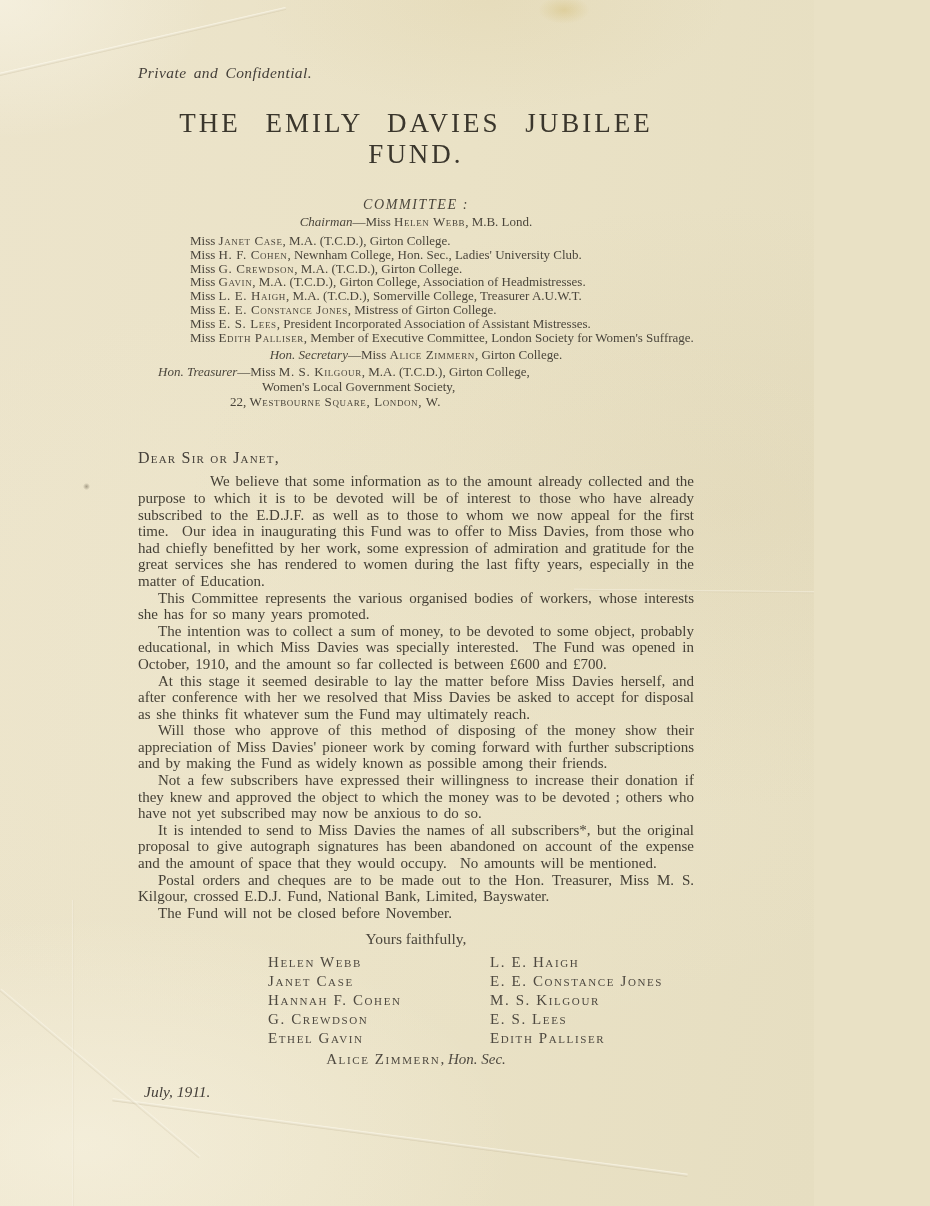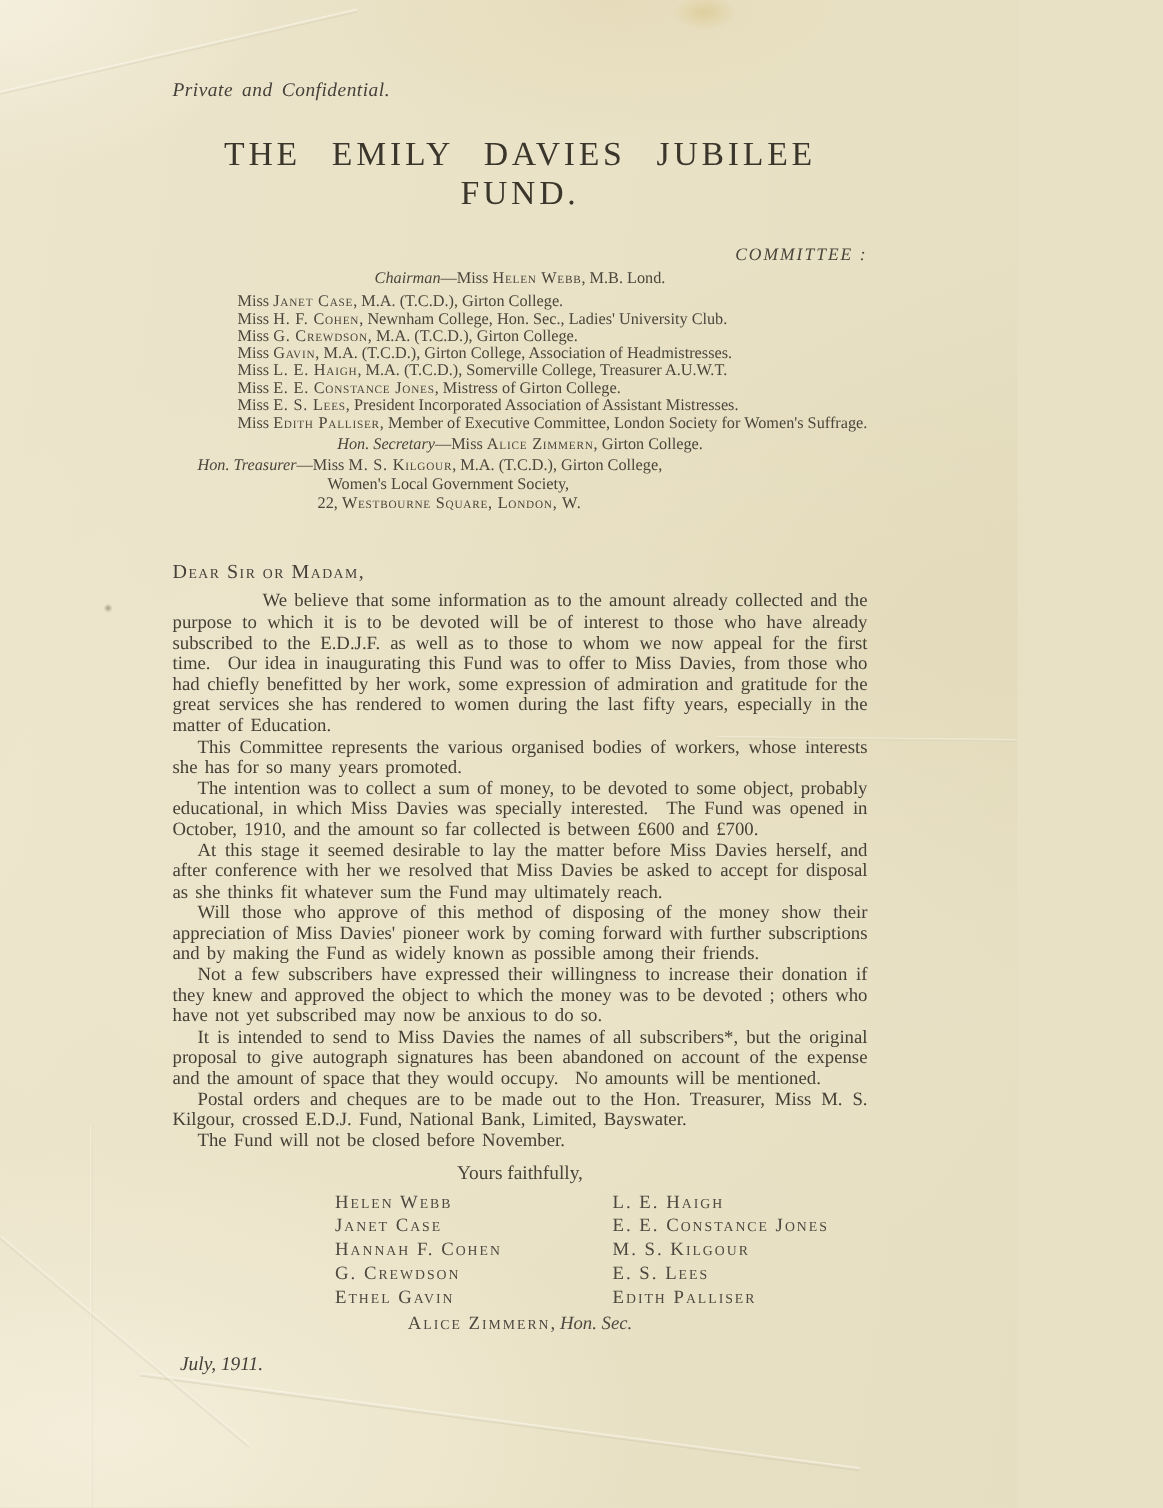--- a/index.html
+++ b/index.html
@@ -38,32 +38,32 @@
     background:radial-gradient(circle, rgba(110,100,80,.55), transparent 72%); }
   .speck-2 { top:96px; left:851px; width:5px; height:5px;
     background:radial-gradient(circle, rgba(120,108,86,.38), transparent 70%); }
 
   .content { position:relative; width:100%; height:100%; padding:0 120px 0 138px; }
 
   .classification { margin-top:64px; font-style:italic; font-size:15.5px;
     letter-spacing:.4px; word-spacing:3px; color:#45403a; }
   .title { margin-top:26px; text-align:center; font-size:27px; font-weight:normal;
     letter-spacing:3px; word-spacing:15px; color:#3a362c; }
-  .committee-heading { margin-top:27px; text-align:right; font-style:italic;
+  .committee-heading { margin-top:27px; text-align:center; font-style:italic;
     font-size:14px; letter-spacing:1.6px; color:#4b463c; }
   .officer-line { font-size:13px; color:#4b463c; line-height:15px; }
   .centered { text-align:center; }
   .chairman-line { margin-top:1px; }
   .member-list { margin-top:5px; margin-left:52px; }
   .member-line { font-size:13px; line-height:13.8px; white-space:nowrap; color:#4b463c; }
   .secretary-line { margin-top:3px; }
   .treasurer-block { margin-top:2px; }
   .treasurer-l1 { margin-left:20px; }
   .treasurer-l2 { margin-left:124px; font-size:13px; line-height:15px; }
-  .treasurer-l3 { margin-left:116px; font-size:13px; line-height:15px; }
+  .treasurer-l3 { margin-left:92px; font-size:13px; line-height:15px; }
   .it { font-style:italic; }
   .sc { font-variant:small-caps; letter-spacing:.6px; }
   .salutation { margin-top:40px; font-size:16px; font-variant:small-caps;
     letter-spacing:1.2px; color:#45403a; }
   .body-text { margin-top:6px; }
   .para { font-size:15px; line-height:16.6px; text-align:justify; text-indent:20px;
     color:#454036; word-spacing:2px; }
   .para.deep { text-indent:72px; }
   .closing { margin-top:9px; text-align:center; font-size:15.5px; color:#4a453b; }
   .signatures { display:flex; margin-top:5px; margin-left:130px; }
@@ -112,21 +112,21 @@
     </div>
 
     <p class="officer-line centered secretary-line"><span class="it">Hon. Secretary</span><span>—Miss </span><span class="sc">Alice Zimmern</span><span>, Girton College.</span></p>
 
     <div class="treasurer-block">
       <p class="officer-line treasurer-l1"><span class="it">Hon. Treasurer</span><span>—Miss </span><span class="sc">M. S. Kilgour</span><span>, M.A. (T.C.D.), Girton College,</span></p>
       <p class="treasurer-l2">Women's Local Government Society,</p>
       <p class="treasurer-l3"><span>22, </span><span class="sc">Westbourne Square, London, W.</span></p>
     </div>
 
-    <p class="salutation">Dear Sir or Madam,</p>
+    <p class="salutation">Dear Sir or Janet,</p>
 
     <div class="body-text">
       <p class="para deep">We believe that some information as to the amount already collected and the purpose to which it is to be devoted will be of interest to those who have already subscribed to the E.D.J.F. as well as to those to whom we now appeal for the first time.  Our idea in inaugurating this Fund was to offer to Miss Davies, from those who had chiefly benefitted by her work, some expression of admiration and gratitude for the great services she has rendered to women during the last fifty years, especially in the matter of Education.</p>
       <p class="para">This Committee represents the various organised bodies of workers, whose interests she has for so many years promoted.</p>
       <p class="para">The intention was to collect a sum of money, to be devoted to some object, probably educational, in which Miss Davies was specially interested.  The Fund was opened in October, 1910, and the amount so far collected is between £600 and £700.</p>
       <p class="para">At this stage it seemed desirable to lay the matter before Miss Davies herself, and after conference with her we resolved that Miss Davies be asked to accept for disposal as she thinks fit whatever sum the Fund may ultimately reach.</p>
       <p class="para">Will those who approve of this method of disposing of the money show their appreciation of Miss Davies' pioneer work by coming forward with further subscriptions and by making the Fund as widely known as possible among their friends.</p>
       <p class="para">Not a few subscribers have expressed their willingness to increase their donation if they knew and approved the object to which the money was to be devoted ; others who have not yet subscribed may now be anxious to do so.</p>
       <p class="para">It is intended to send to Miss Davies the names of all subscribers*, but the original proposal to give autograph signatures has been abandoned on account of the expense and the amount of space that they would occupy.  No amounts will be mentioned.</p>
       <p class="para">Postal orders and cheques are to be made out to the Hon. Treasurer, Miss M. S. Kilgour, crossed E.D.J. Fund, National Bank, Limited, Bayswater.</p>

